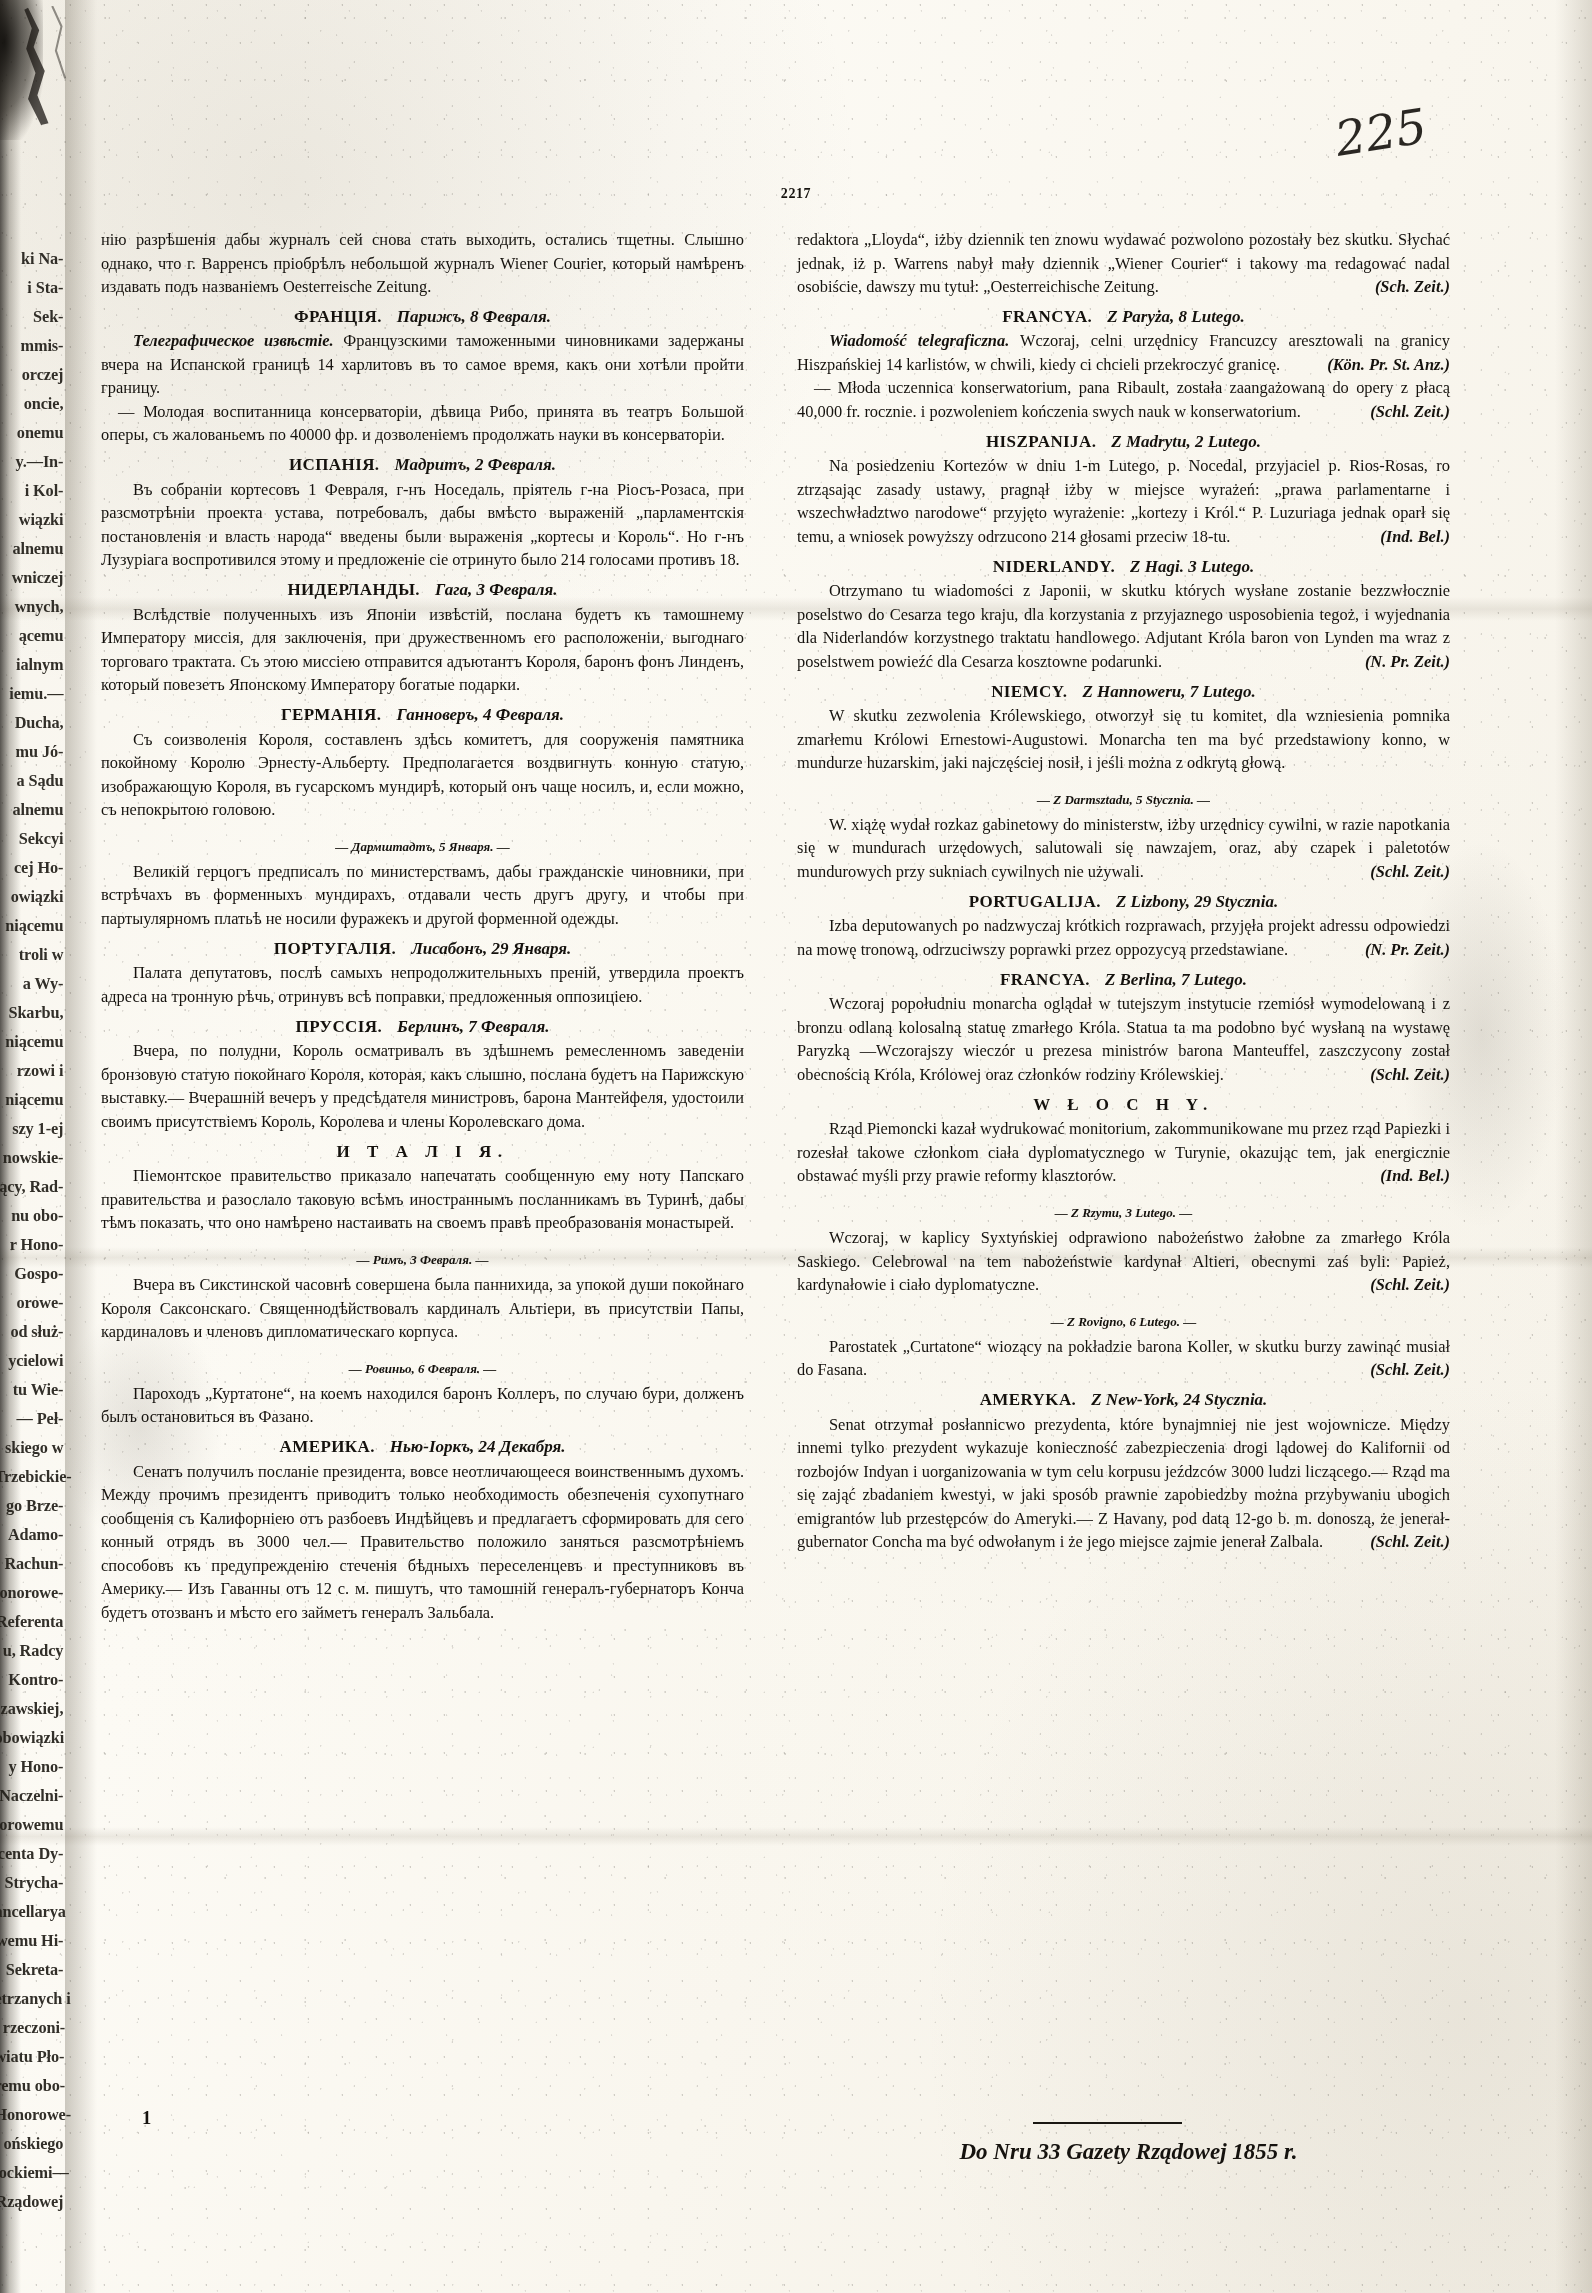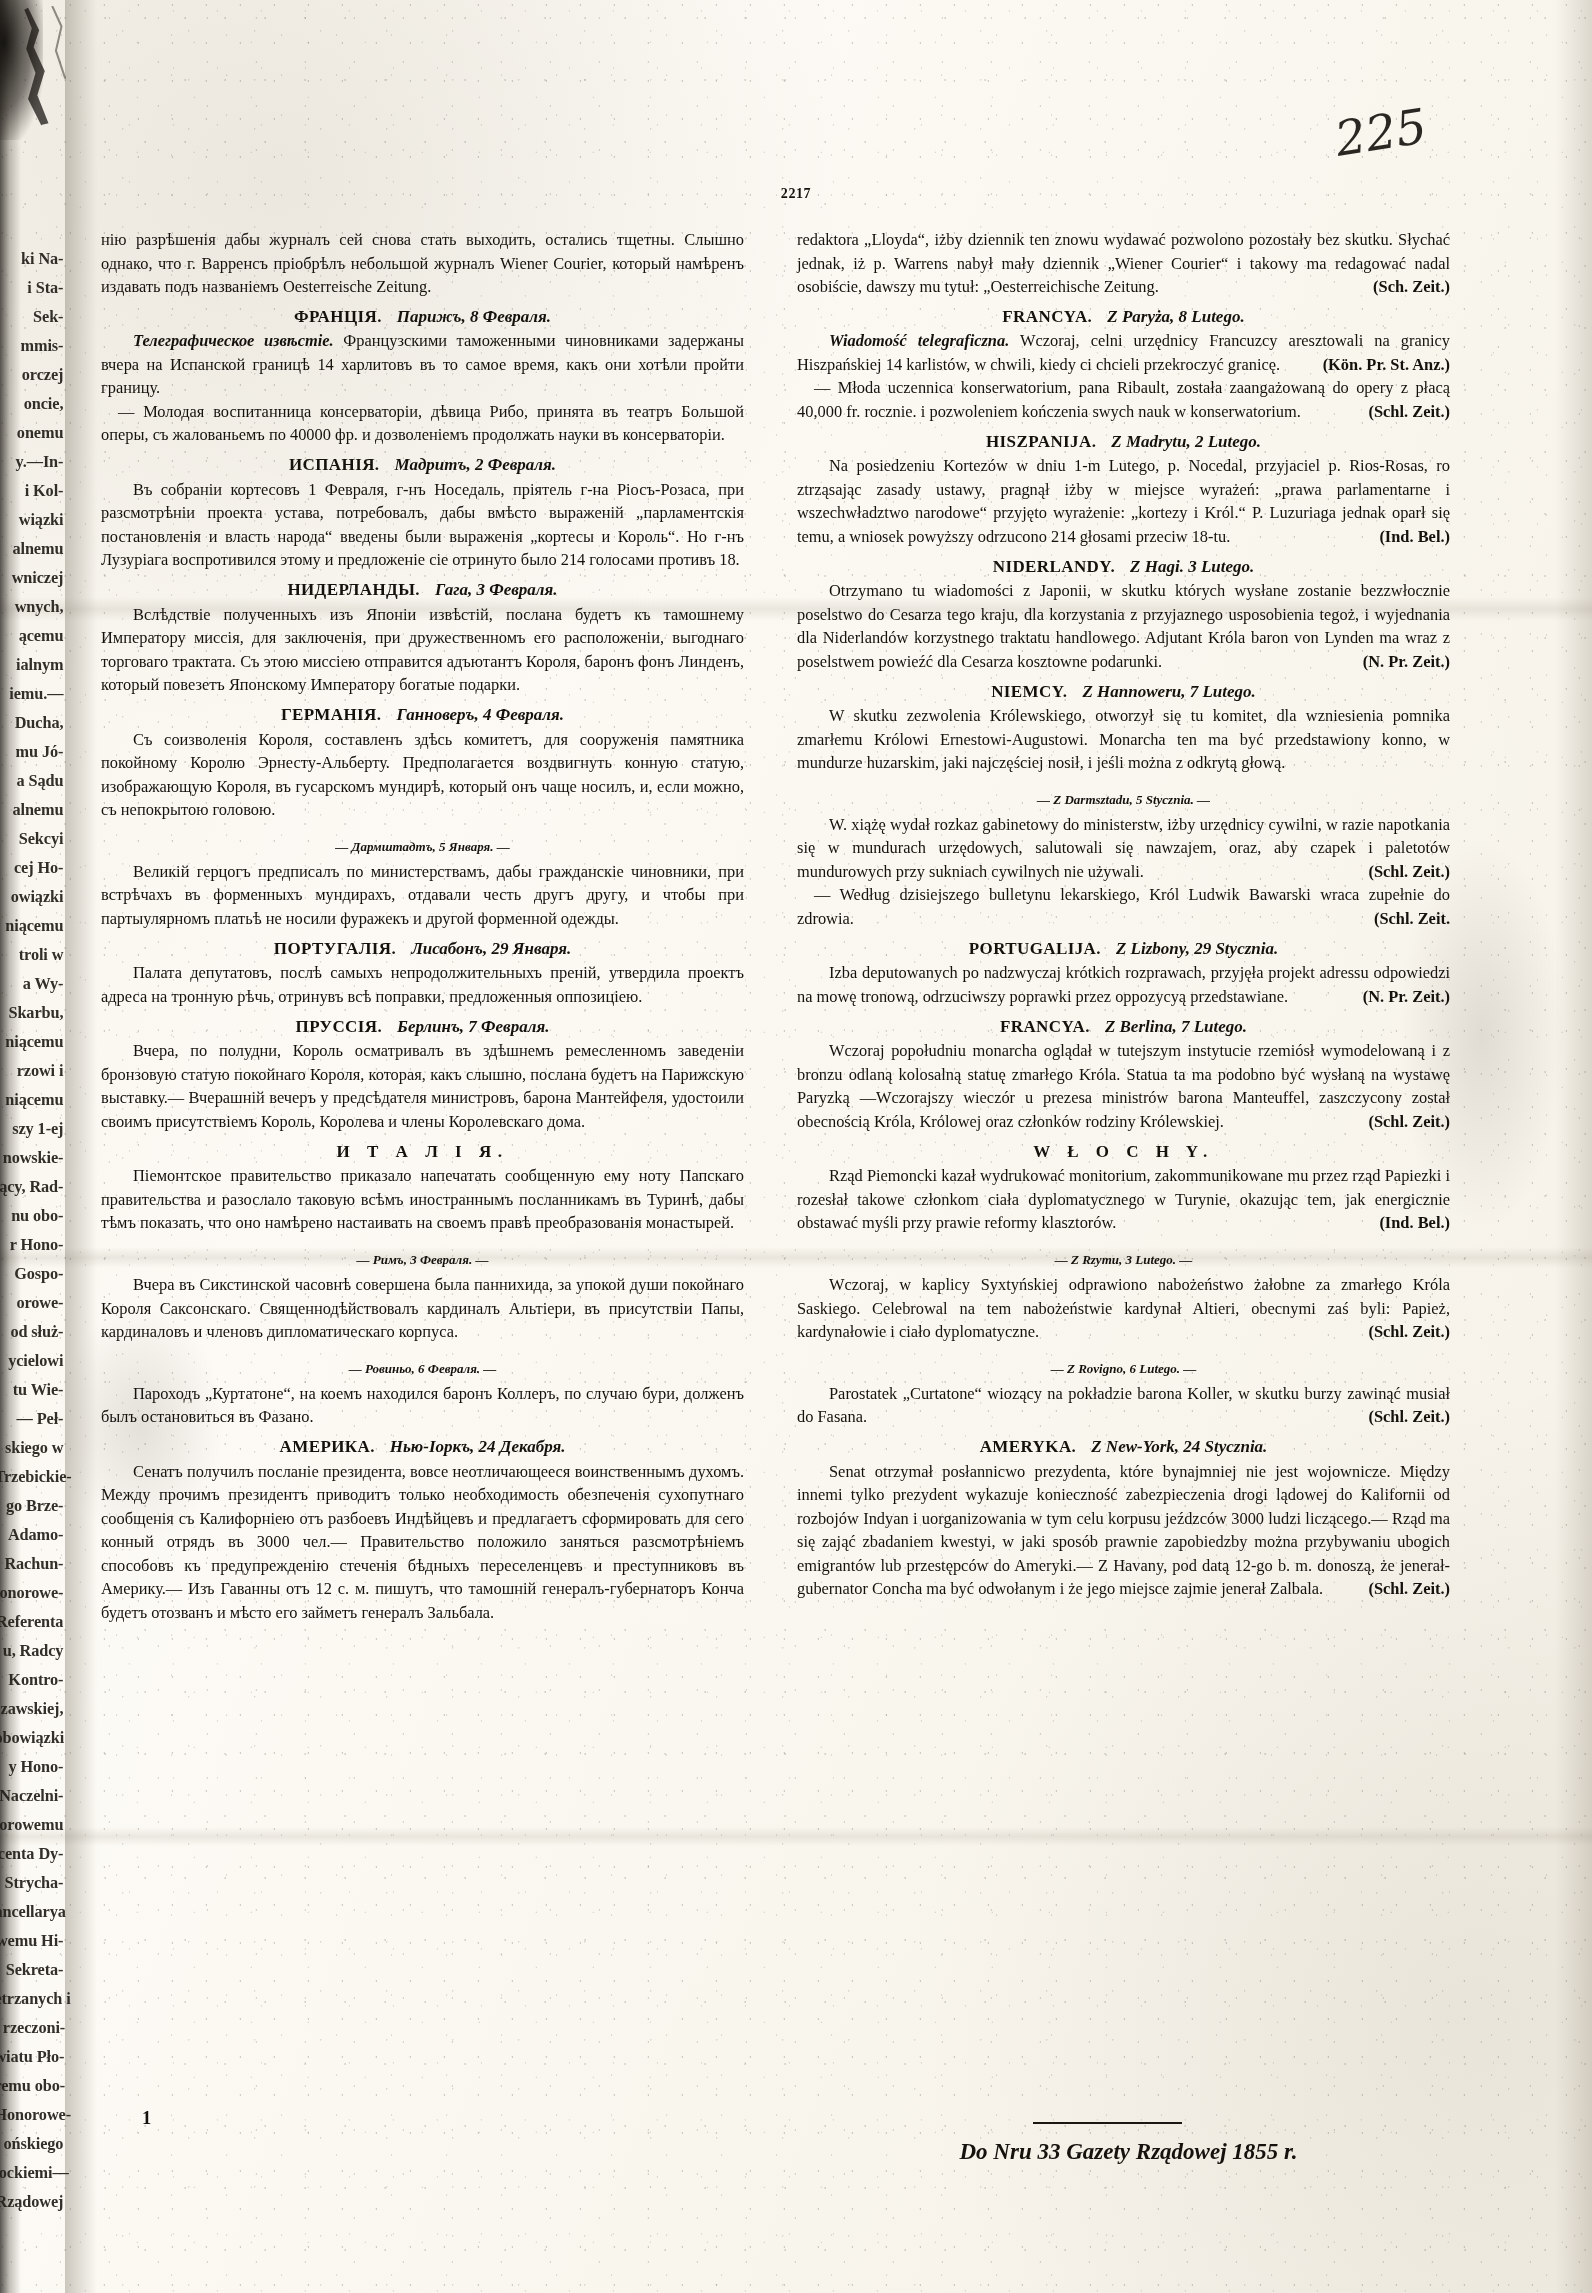--- a/index.html
+++ b/index.html
@@ -169,20 +169,21 @@
     font-style: italic;
     font-weight: 700;
     margin: 13px 0 1.9px 0 !important;
     font-size: 13px;
   }
   .lead {
     font-style: italic;
     font-weight: 700;
   }
   .src {
+    font-style: italic;
     font-weight: 700;
     white-space: nowrap;
   }
   .src-right {
     display: inline-block;
     float: right;
   }
   .clear { clear: both; }
 
   
@@ -362,21 +363,20 @@
       <p><span>Na posiedzeniu Kortezów w dniu 1-m Lutego, p. Nocedal, przyjaciel p. Rios-Rosas, ro ztrząsając zasady ustawy, pragnął iżby w miejsce wyrażeń: „prawa parlamentarne i wszechwładztwo narodowe“ przyjęto wyrażenie: „kortezy i Król.“ P. Luzuriaga jednak oparł się temu, a wniosek powyższy odrzucono 214 głosami przeciw 18-tu.</span><span class="src src-right">(Ind. Bel.)</span></p>
       <div class="clear"></div>
       <p class="head"><span class="country">NIDERLANDY.</span><span class="place">Z Hagi. 3 Lutego.</span></p>
       <p><span>Otrzymano tu wiadomości z Japonii, w skutku których wysłane zostanie bezzwłocznie poselstwo do Cesarza tego kraju, dla korzystania z przyjaznego usposobienia tegoż, i wyjednania dla Niderlandów korzystnego traktatu handlowego. Adjutant Króla baron von Lynden ma wraz z poselstwem powieźć dla Cesarza kosztowne podarunki.</span><span class="src src-right">(N. Pr. Zeit.)</span></p>
       <div class="clear"></div>
       <p class="head"><span class="country">NIEMCY.</span><span class="place">Z Hannoweru, 7 Lutego.</span></p>
       <p><span>W skutku zezwolenia Królewskiego, otworzył się tu komitet, dla wzniesienia pomnika zmarłemu Królowi Ernestowi-Augustowi. Monarcha ten ma być przedstawiony konno, w mundurze huzarskim, jaki najczęściej nosił, i jeśli można z odkrytą głową.</span></p>
       <p class="subhead">— Z Darmsztadu, 5 Stycznia. —</p>
       <p><span>W. xiążę wydał rozkaz gabinetowy do ministerstw, iżby urzędnicy cywilni, w razie napotkania się w mundurach urzędowych, salutowali się nawzajem, oraz, aby czapek i paletotów mundurowych przy sukniach cywilnych nie używali.</span><span class="src src-right">(Schl. Zeit.)</span></p>
       <div class="clear"></div>
-      <p class="dash"><span>— Według dzisiejszego bulletynu lekarskiego, Król Ludwik Bawarski wraca zupełnie do zdrowia.</span><span class="src src-right">(Schl. Zeit.</span></p>
       <div class="clear"></div>
       <p class="head"><span class="country">PORTUGALIJA.</span><span class="place">Z Lizbony, 29 Stycznia.</span></p>
       <p><span>Izba deputowanych po nadzwyczaj krótkich rozprawach, przyjęła projekt adressu odpowiedzi na mowę tronową, odrzuciwszy poprawki przez oppozycyą przedstawiane.</span><span class="src src-right">(N. Pr. Zeit.)</span></p>
       <div class="clear"></div>
       <p class="head"><span class="country">FRANCYA.</span><span class="place">Z Berlina, 7 Lutego.</span></p>
       <p><span>Wczoraj popołudniu monarcha oglądał w tutejszym instytucie rzemiósł wymodelowaną i z bronzu odlaną kolosalną statuę zmarłego Króla. Statua ta ma podobno być wysłaną na wystawę Paryzką —Wczorajszy wieczór u prezesa ministrów barona Manteuffel, zaszczycony został obecnością Króla, Królowej oraz członków rodziny Królewskiej.</span><span class="src src-right">(Schl. Zeit.)</span></p>
       <div class="clear"></div>
       <p class="head head-wide"><span class="country">W Ł O C H Y.</span></p>
       <p><span>Rząd Piemoncki kazał wydrukować monitorium, zakommunikowane mu przez rząd Papiezki i rozesłał takowe członkom ciała dyplomatycznego w Turynie, okazując tem, jak energicznie obstawać myśli przy prawie reformy klasztorów.</span><span class="src src-right">(Ind. Bel.)</span></p>
       <div class="clear"></div>

